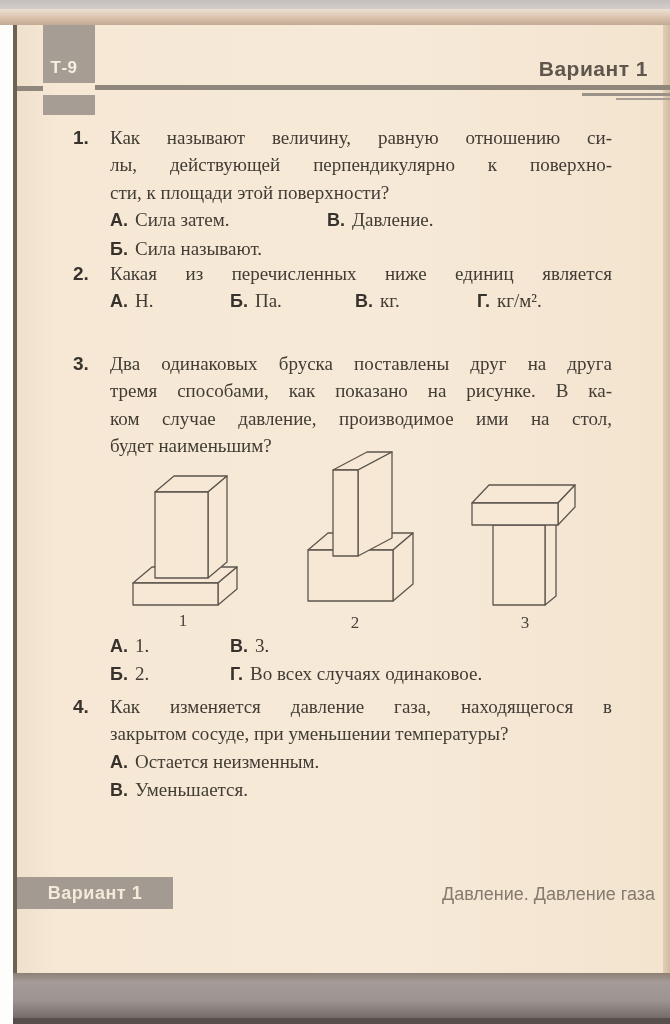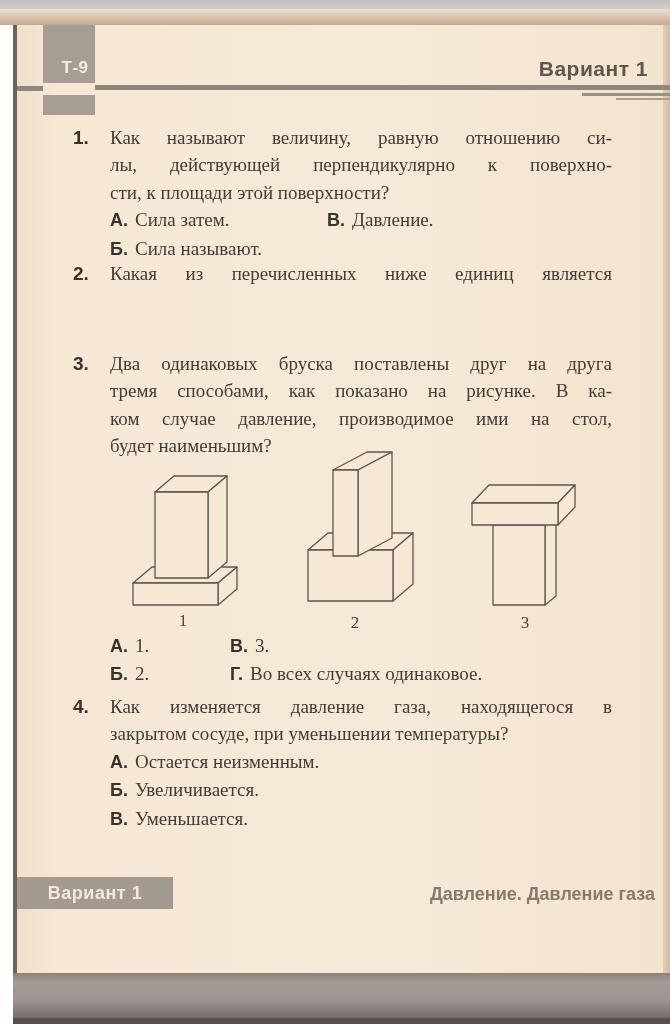--- a/index.html
+++ b/index.html
@@ -17,21 +17,21 @@
       border-left:4px solid #6e6156;}
   .page-right-edge{position:absolute;left:663px;top:25px;width:7px;height:948px;
       background:linear-gradient(90deg,#e3cdb5 0%,#d2bba3 100%);}
   .strip-bottom{position:absolute;left:13px;top:973px;width:657px;height:51px;
       background:linear-gradient(180deg,#8d8176 0%,#a59b98 18%,#9c9290 55%,#756c6a 88%,#57504d 100%);}
   .strip-bottom::after{content:"";position:absolute;left:0;bottom:0;width:100%;height:6px;background:#564f4c;}
 
   
   .tab-upper{position:absolute;left:43px;top:25px;width:52px;height:58px;background:#a69d94;}
   .tab-lower{position:absolute;left:43px;top:95px;width:52px;height:20px;background:#a69d94;}
-  .tab-label{position:absolute;left:49px;top:58px;width:52px;text-align:center;
+  .tab-label{position:absolute;left:38px;top:58px;width:52px;text-align:center;
       font-family:"Liberation Sans","DejaVu Sans",sans-serif;font-weight:700;
       font-size:17px;color:#f7efe2;letter-spacing:.5px;}
   .rule-left{position:absolute;left:17px;top:86px;width:26px;height:5px;background:#8f867c;}
   .rule-main{position:absolute;left:95px;top:85px;width:575px;height:5px;background:#8f867c;}
   .rule-sub1{position:absolute;left:582px;top:93px;width:88px;height:3px;background:#9a9188;}
   .rule-sub2{position:absolute;left:616px;top:98px;width:54px;height:2px;background:#a69d95;}
   .header-variant{position:absolute;right:22px;top:57px;
       font-family:"Liberation Sans","DejaVu Sans",sans-serif;font-weight:700;
       font-size:21px;color:#5f574e;letter-spacing:.5px;}
 
@@ -58,21 +58,21 @@
   .figure{position:absolute;left:110px;top:448px;width:470px;height:185px;}
   .figure polygon{fill:#f6e8d5;stroke:#5d564e;stroke-width:1.3;stroke-linejoin:round;}
   .figure text{font-family:"Liberation Serif","DejaVu Serif",serif;font-size:17px;fill:#4a443d;}
 
   
   .footer-box{position:absolute;left:17px;top:877px;width:156px;height:32px;background:#a39a91;
       display:flex;align-items:center;justify-content:center;}
   .footer-box span{font-family:"Liberation Sans","DejaVu Sans",sans-serif;font-weight:700;
       font-size:18px;color:#f4ead9;letter-spacing:.5px;}
   .footer-topic{position:absolute;right:15px;top:884px;
-      font-family:"Liberation Sans","DejaVu Sans",sans-serif;font-weight:700;
+      font-family:"Liberation Sans","DejaVu Sans",sans-serif;font-weight:400;
       font-size:18px;color:#847a6e;}
 </style>
 </head>
 <body>
 
 <div class="scan">
   <div class="strip-top-gray"></div>
   <div class="strip-top-tan"></div>
   <div class="page"></div>
   <div class="page-right-edge"></div>
@@ -95,20 +95,26 @@
     <div class="opts-grid2">
       <div class="opt"><span class="olet">А.</span><span>Сила затем.</span></div>
       <div class="opt"><span class="olet">В.</span><span>Давление.</span></div>
       <div class="opt"><span class="olet">Б.</span><span>Сила называют.</span></div>
     </div>
   </div>
 
   <div class="question" style="top:260px">
     <span class="qnum">2.</span>
     <div class="qline">Какая из перечисленных ниже единиц является</div>
+    <div class="opts-row4">
+      <div class="opt"><span class="olet">А.</span><span>Н.</span></div>
+      <div class="opt"><span class="olet">Б.</span><span>Па.</span></div>
+      <div class="opt"><span class="olet">В.</span><span>кг.</span></div>
+      <div class="opt"><span class="olet">Г.</span><span>кг/м².</span></div>
+    </div>
   </div>
 
   <div class="question" style="top:350px">
     <span class="qnum">3.</span>
     <div class="qline">Два одинаковых бруска поставлены друг на друга</div>
     <div class="qline">тремя способами, как показано на рисунке. В ка-</div>
     <div class="qline">ком случае давление, производимое ими на стол,</div>
     <div class="qline last">будет наименьшим?</div>
   </div>
 
@@ -148,21 +154,20 @@
       <div class="opt"><span class="olet">Б.</span><span>2.</span></div>
       <div class="opt"><span class="olet">Г.</span><span>Во всех случаях одинаковое.</span></div>
     </div>
   </div>
 
   <div class="question" style="top:693px">
     <span class="qnum">4.</span>
     <div class="qline">Как изменяется давление газа, находящегося в</div>
     <div class="qline last">закрытом сосуде, при уменьшении температуры?</div>
     <div class="opt"><span class="olet">А.</span><span>Остается неизменным.</span></div>
-    <div class="opt"><span class="olet">Б.</span><span>Увеличивается.</span></div>
     <div class="opt"><span class="olet">В.</span><span>Уменьшается.</span></div>
   </div>
 
   <div class="footer-box">
     <span>Вариант 1</span>
   </div>
   <div class="footer-topic">Давление. Давление газа</div>
 </div>
 
 </body></html>

